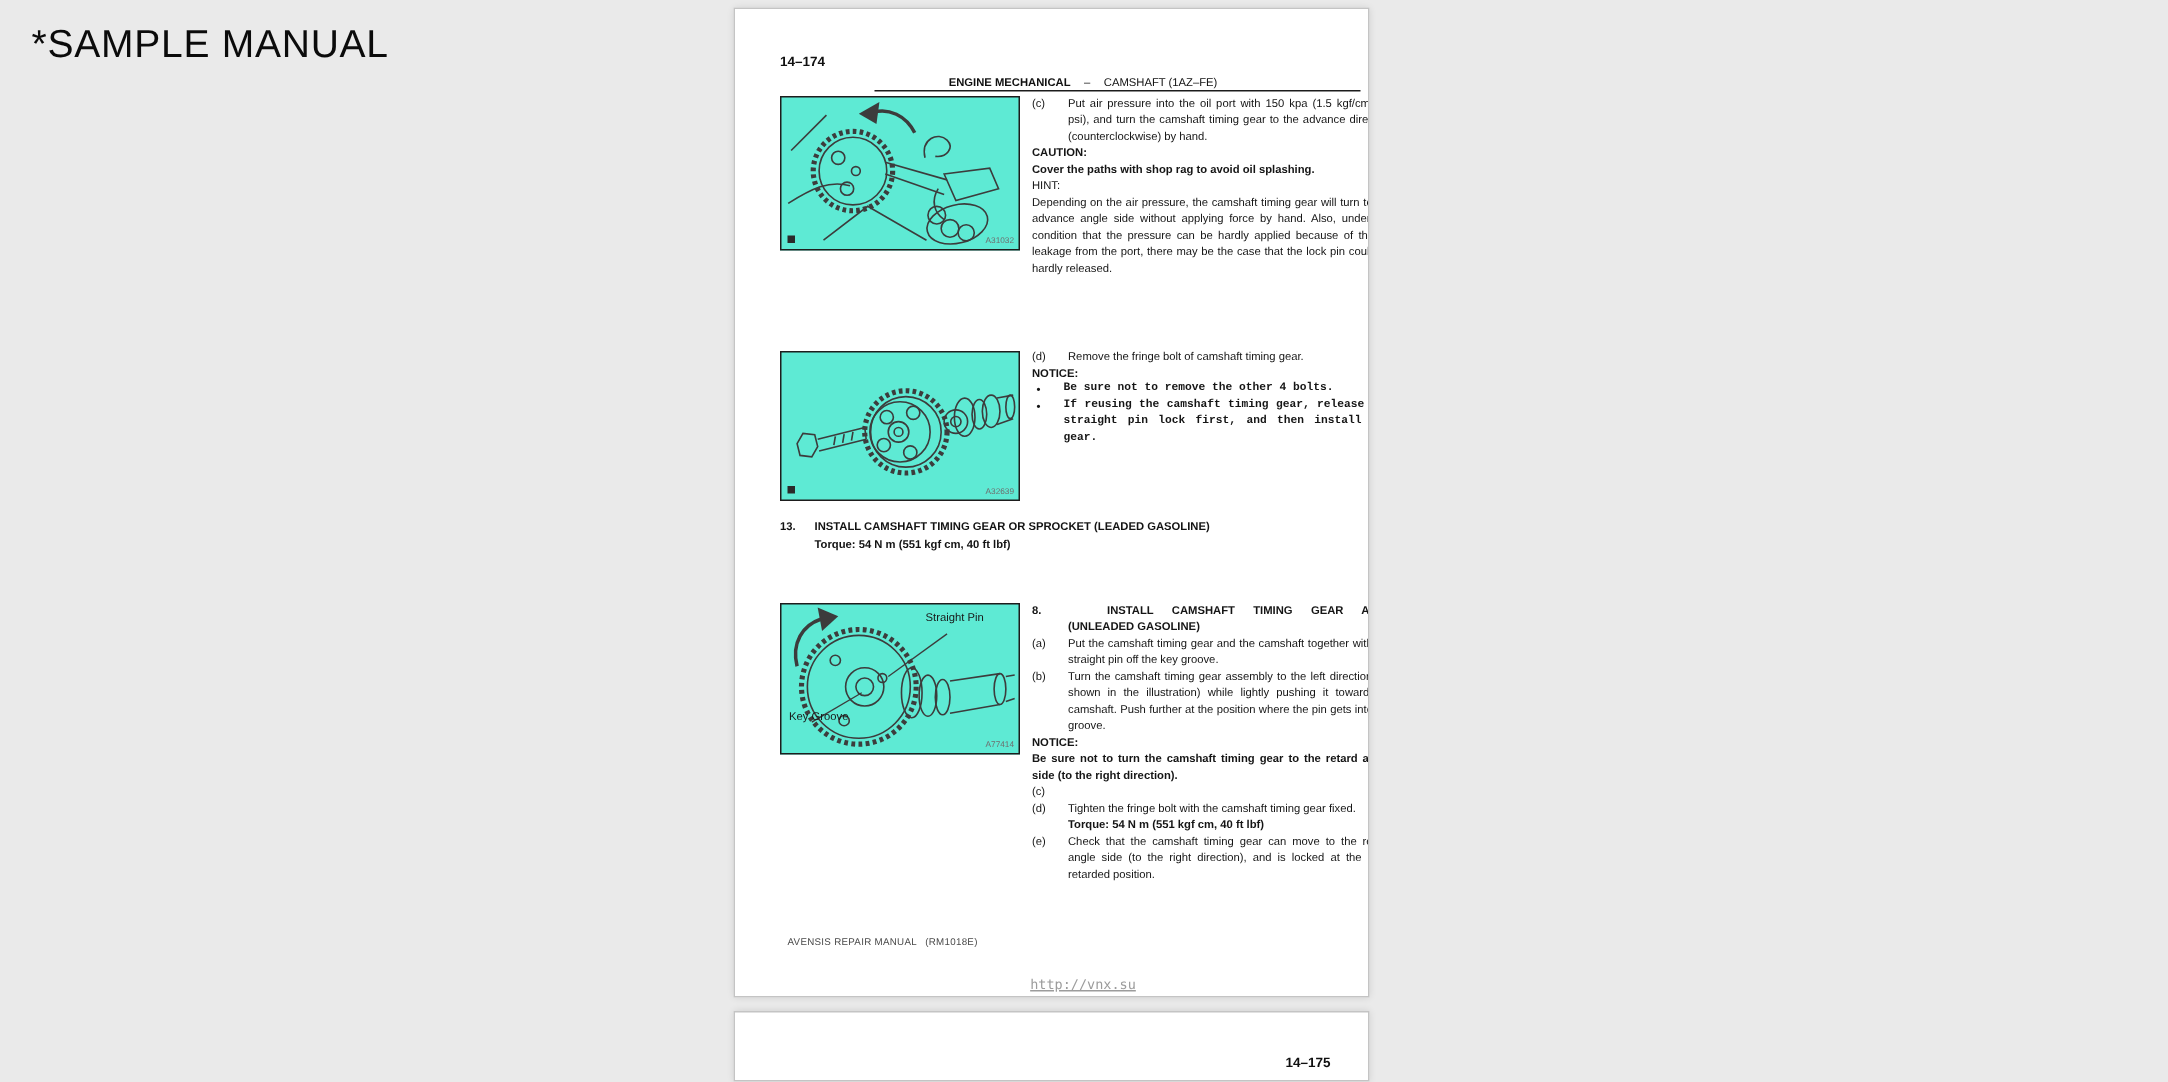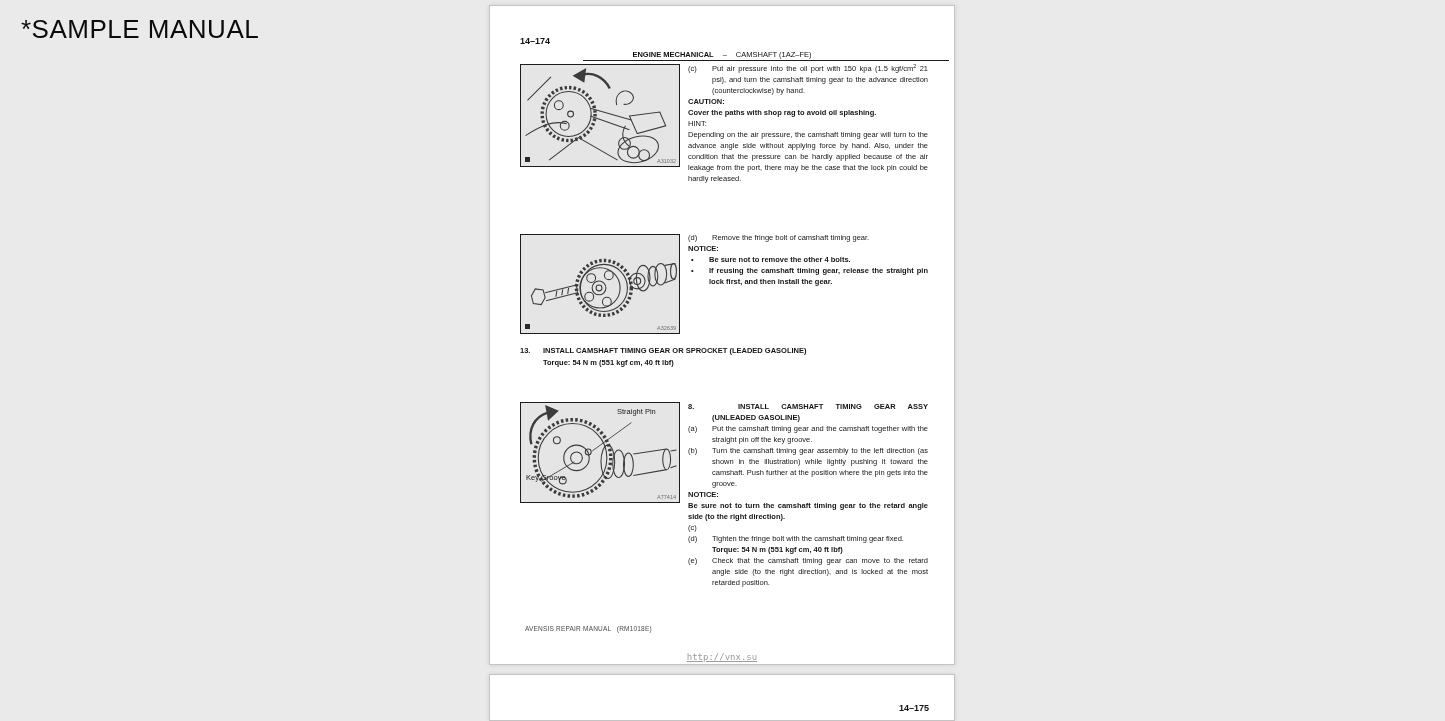--- a/index.html
+++ b/index.html
@@ -7,41 +7,41 @@
     width:1445px;height:721px;overflow:hidden;position:relative;
     background:#eaeaea;
     font-family:"Liberation Sans",sans-serif;
     color:#141414;
   }
   .sample-watermark{
     position:absolute;left:21px;top:14px;
     font-size:26px;letter-spacing:0.5px;color:#0b0b0b;
   }
   .page{
-    position:absolute;left:489px;width:466px;background:#ffffff;
+    position:absolute;left:489px;width:424px;background:#ffffff;
     border:1px solid #c4c4c4;box-shadow:0 0 5px rgba(0,0,0,0.12);
     box-sizing:border-box;overflow:hidden;
   }
   .page1{top:5px;height:660px;}
   .page2{top:674px;height:47px;}
   .pagenum{position:absolute;font-size:9px;font-weight:bold;color:#101010;}
   .p1-num{left:30px;top:30px;}
   .p2-num{right:25px;top:28px;}
   .runhead{
     position:absolute;left:0;width:464px;text-align:center;
     font-size:7.5px;color:#101010;top:44px;white-space:nowrap;
   }
   .runhead .sec{font-weight:bold;}
   .runhead .dash{margin:0 9px;}
   .header-rule{
     position:absolute;left:93px;right:5px;top:54px;height:1.4px;background:#1c1c1c;
   }
   .figure{
     position:absolute;left:30px;width:160px;
-    border:1.4px solid #1d1d1d;box-sizing:border-box;background:#e5e5e5;
+    border:1.4px solid #1d1d1d;box-sizing:border-box;background:#5eead4;
   }
   .fig1{top:58px;height:103px;}
   .fig2{top:228px;height:100px;}
   .fig3{top:396px;height:101px;}
   .figure svg{position:absolute;left:0;top:0;width:100%;height:100%;}
   .fig-code{
     position:absolute;right:3px;bottom:2px;font-size:5.5px;color:#6e6e6e;
   }
   .fig-mark{
     position:absolute;left:4px;bottom:4px;width:5px;height:5px;background:#2a2a2a;
@@ -58,21 +58,21 @@
   .c-block{top:57px;}
   .d-block{top:226px;}
   .s14-block{top:395px;}
   .step{display:flex;}
   .step .slabel{flex:0 0 24px;}
   .step .stext{flex:1;text-align:justify;}
   .bold{font-weight:bold;}
   .kw{font-weight:bold;}
   .bullet-row{display:flex;}
   .bullet-row .bchar{flex:0 0 8px;padding-left:3px;font-weight:bold;}
-  .bullet-row .btext{flex:1;text-align:justify;font-weight:bold;margin-left:10px;}
+  .bullet-row .btext{flex:1;text-align:justify;font-weight:bold;margin-left:10px;font-family:Liberation Mono, monospace;}
   .section13{
     position:absolute;left:30px;top:339px;width:408px;
     font-size:7.5px;line-height:11.5px;font-weight:bold;color:#131313;
   }
   .section13 .row{display:flex;}
   .section13 .num{flex:0 0 23px;}
   .section13 .torque{margin-left:23px;}
   .h14{display:flex;font-weight:bold;}
   .h14 .num{flex:0 0 24px;}
   .h14 .htext{flex:1;}

